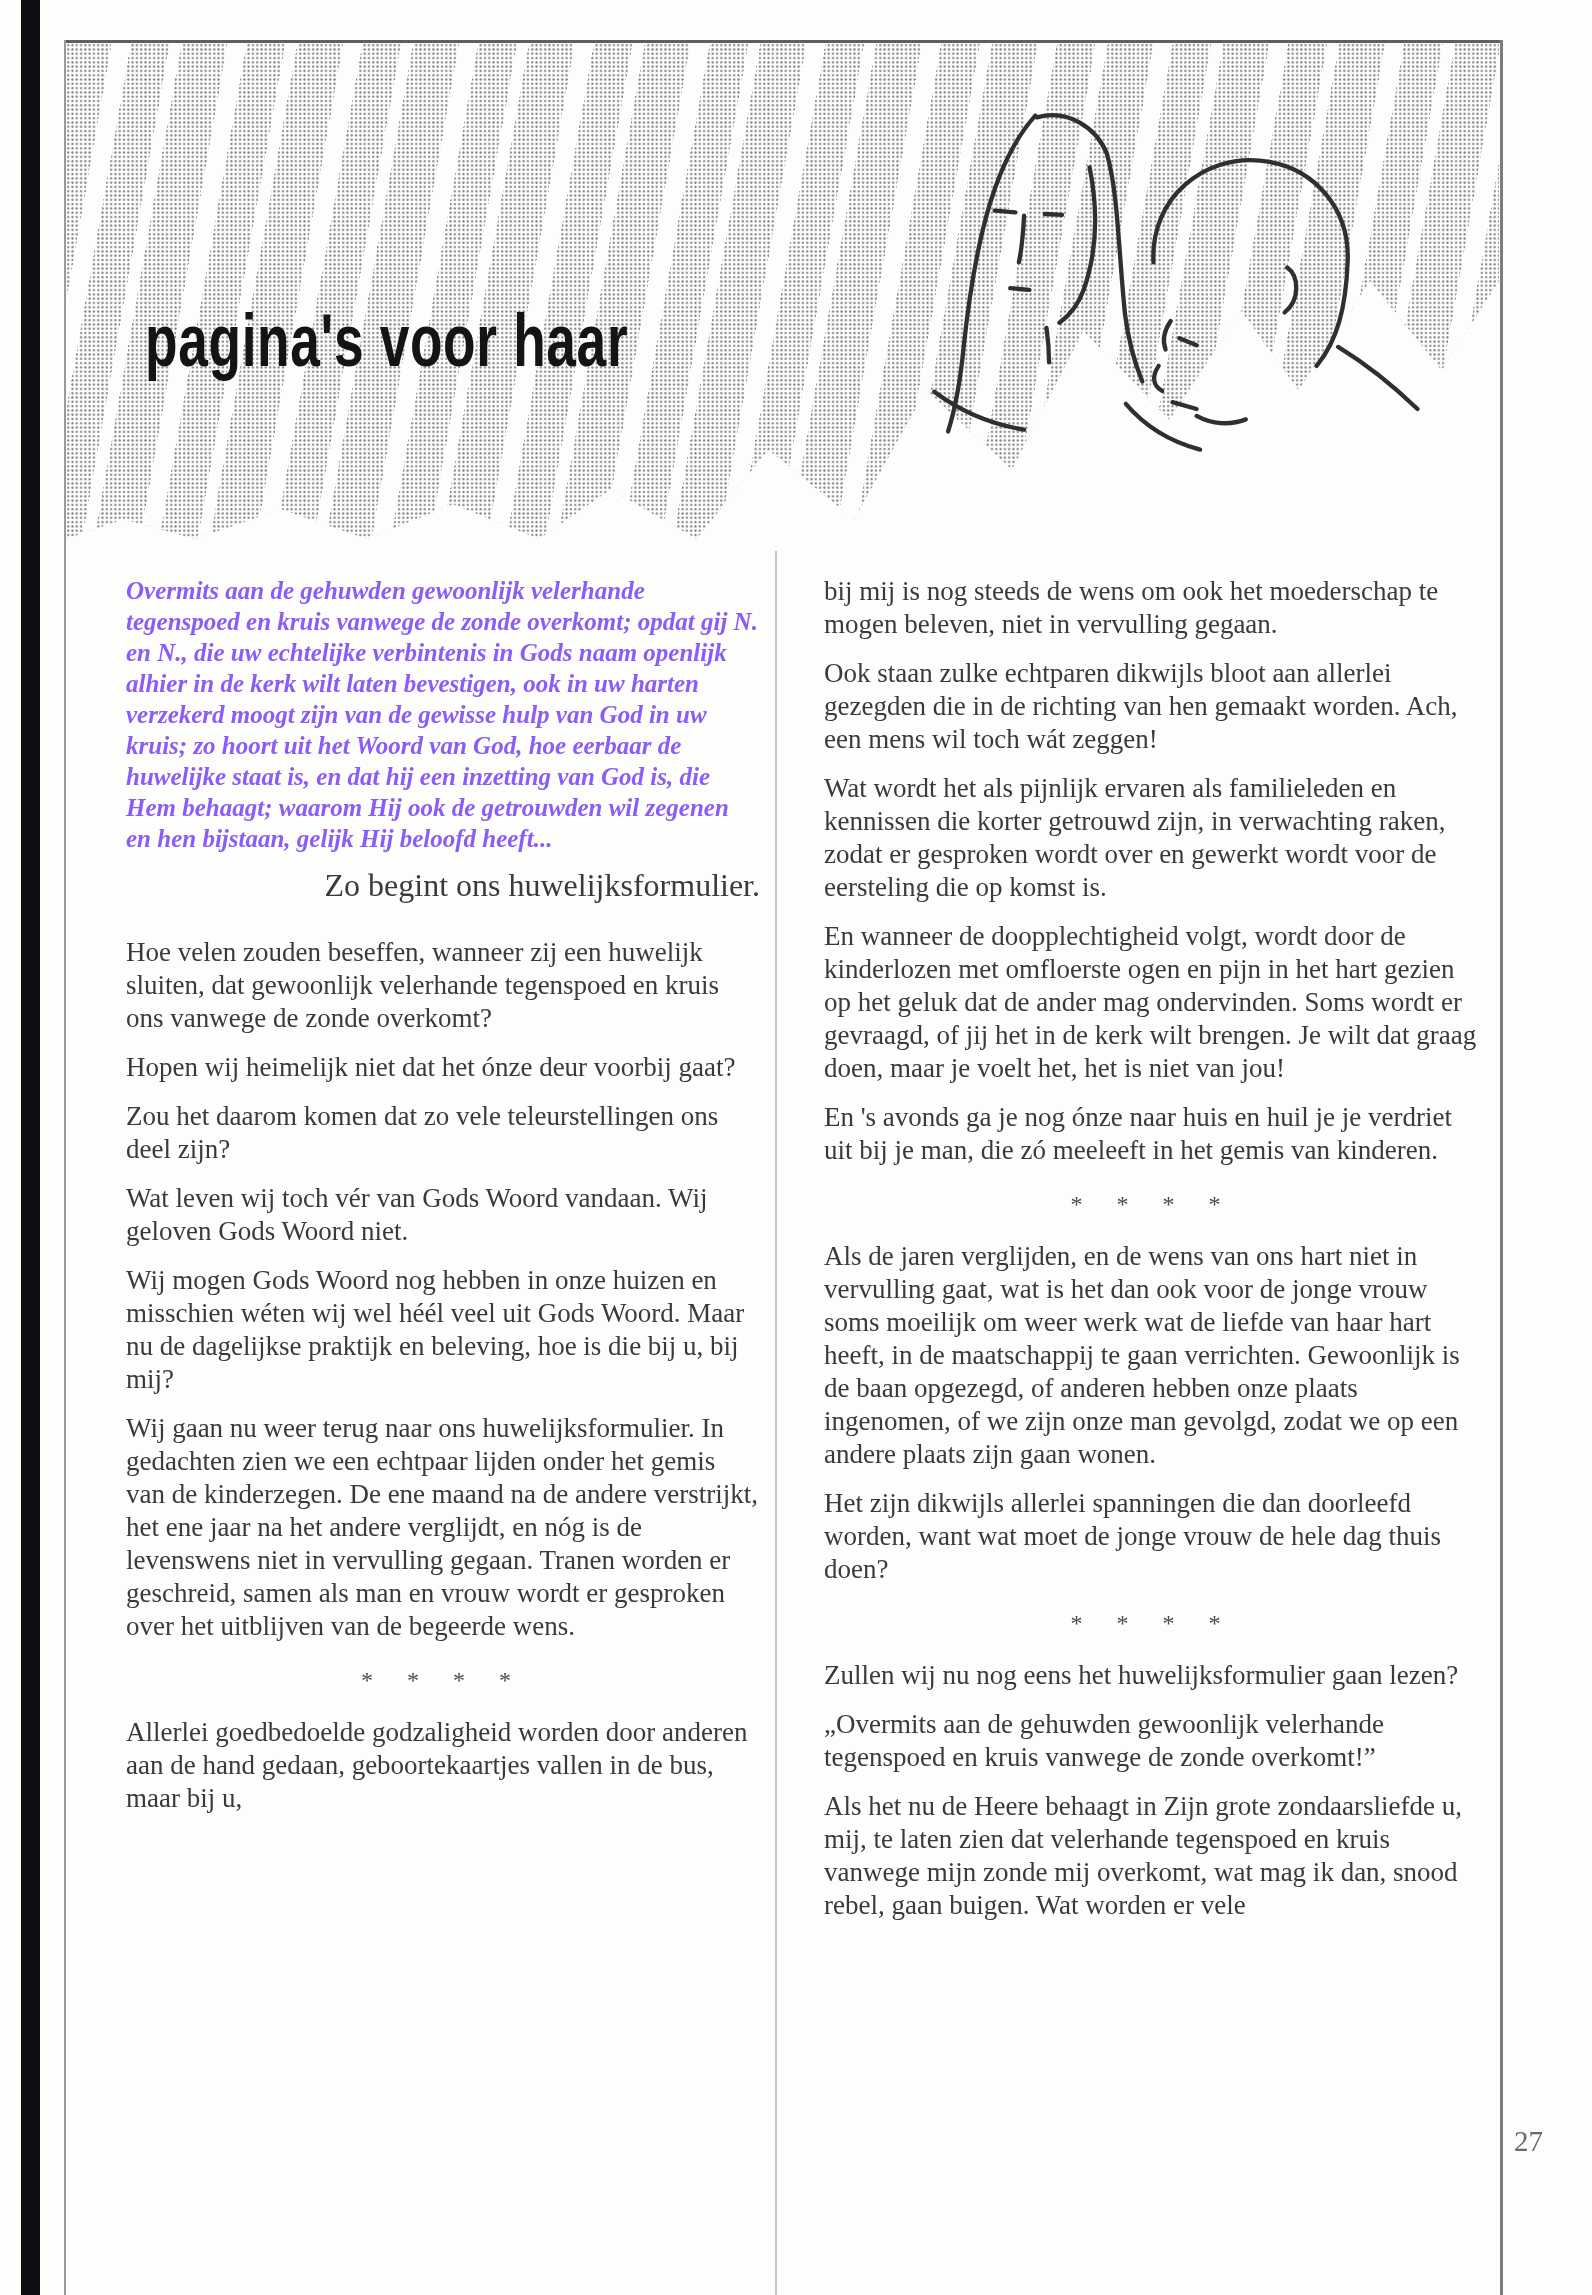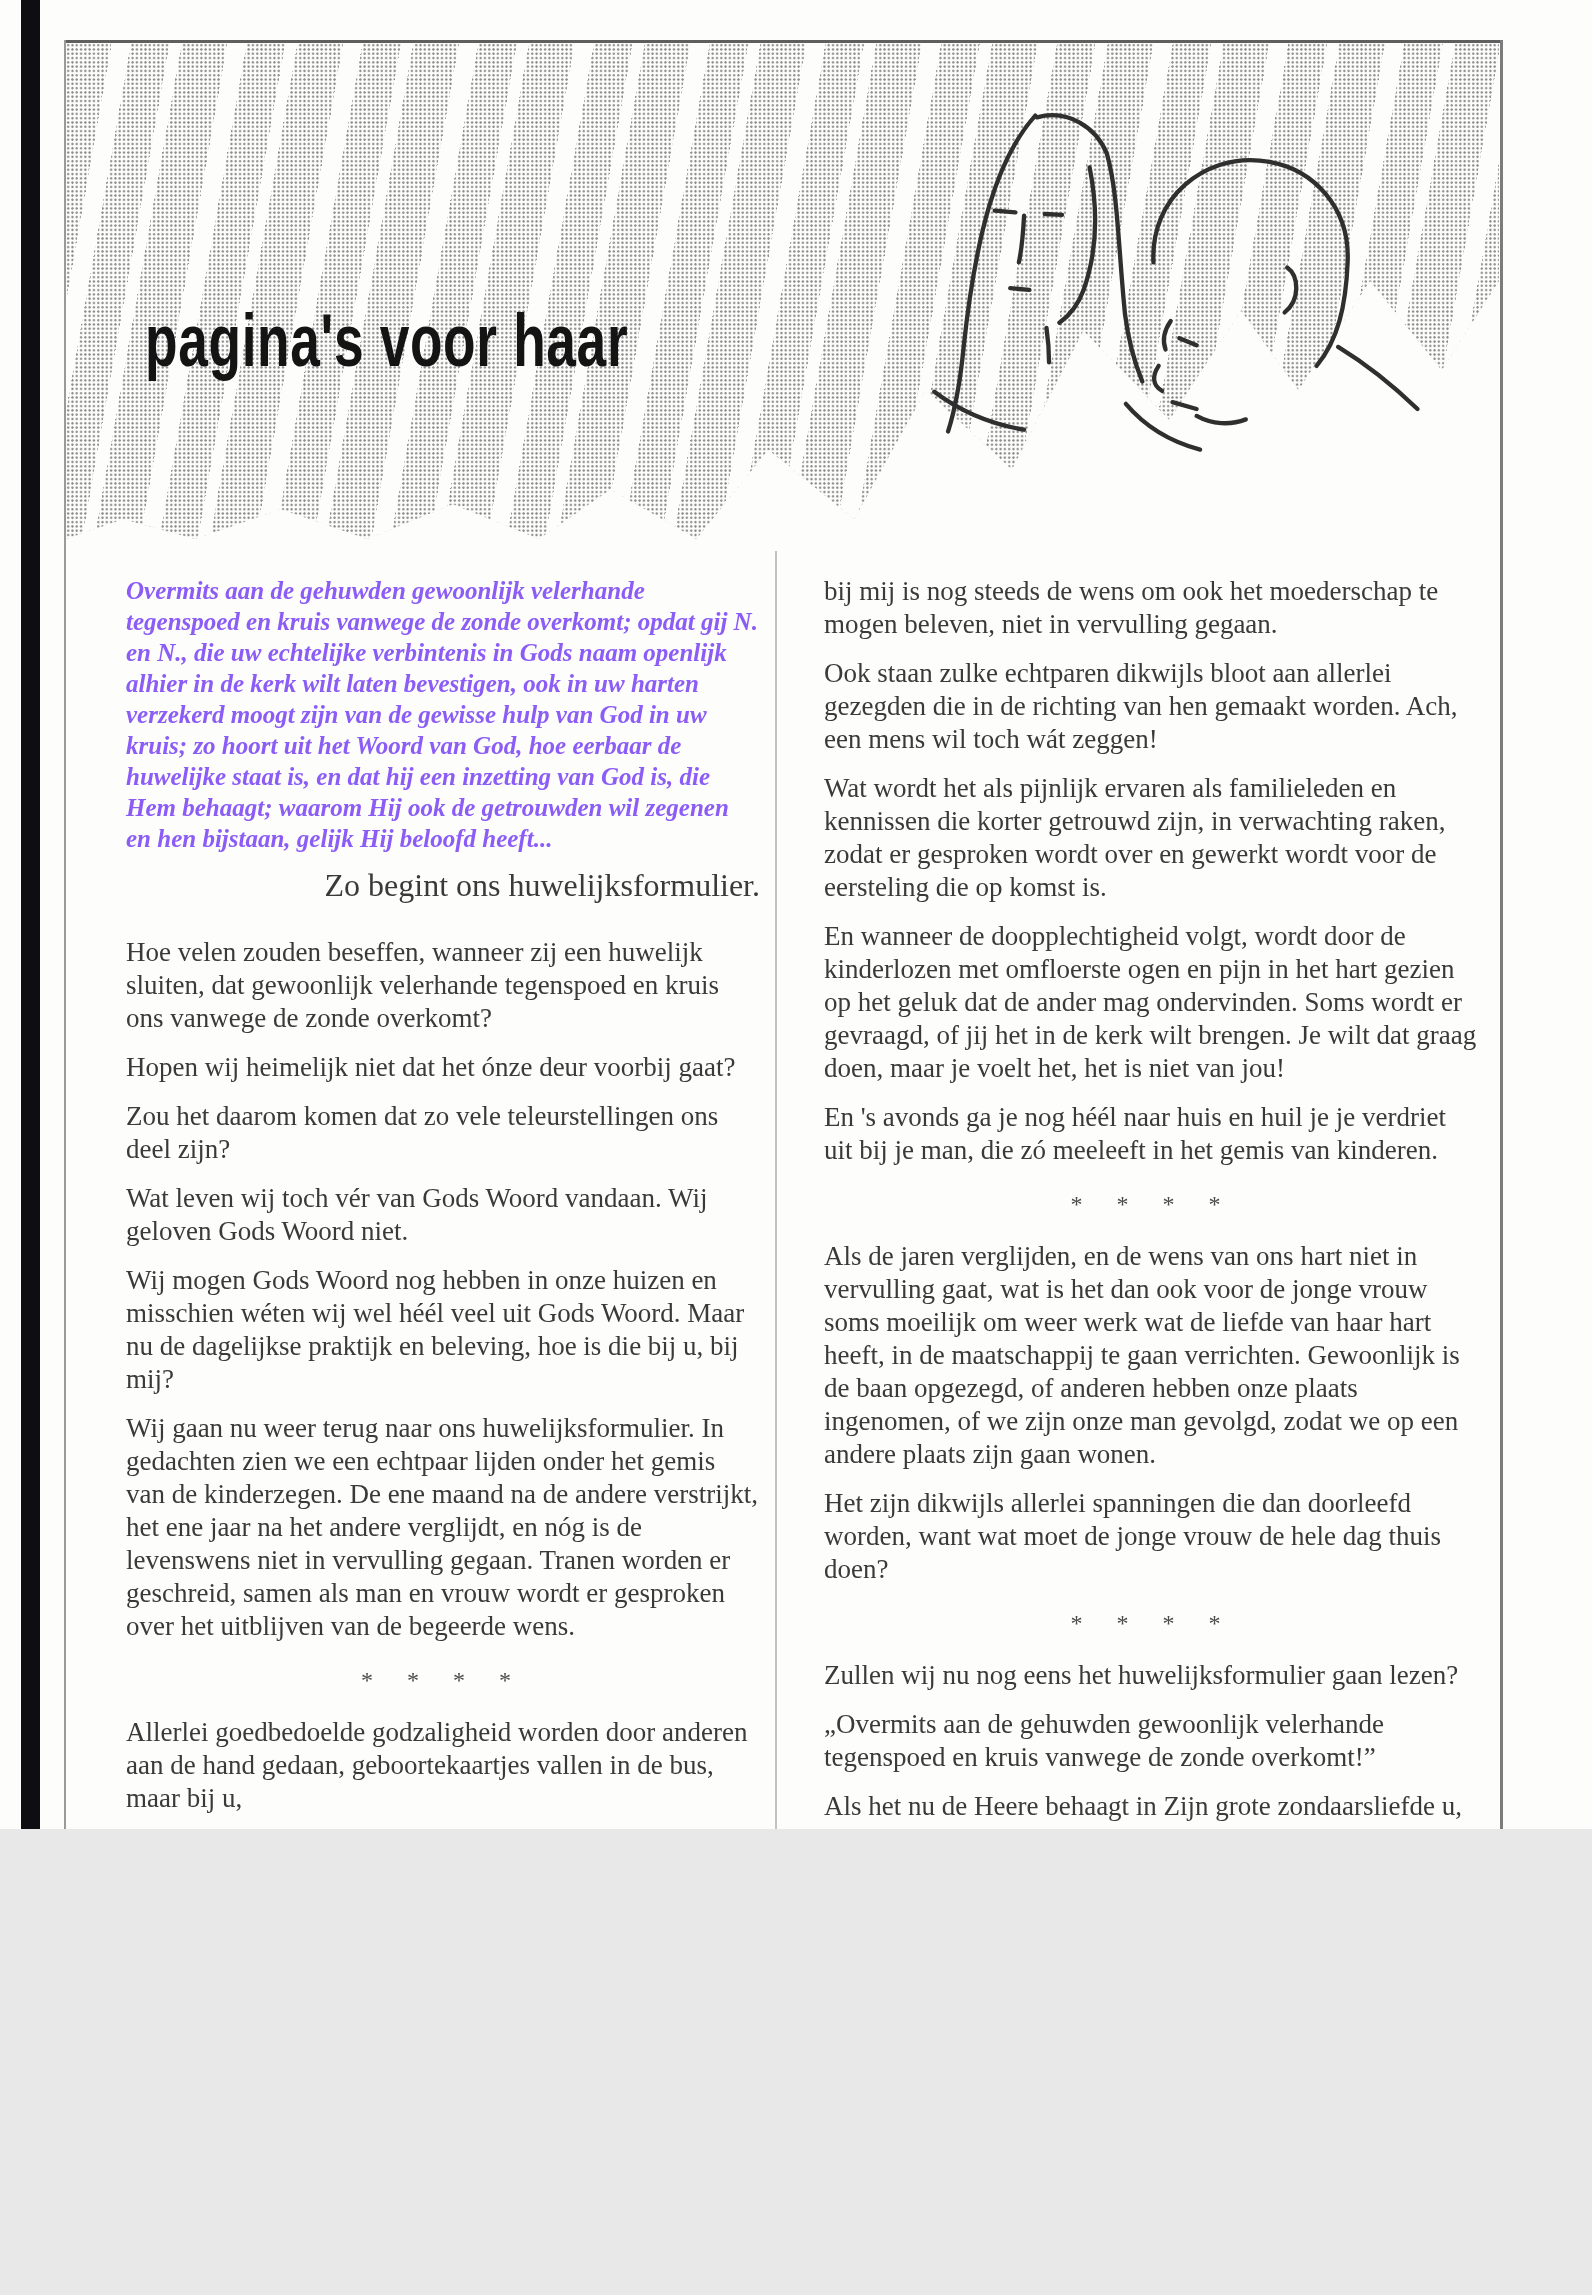--- a/index.html
+++ b/index.html
@@ -1,18 +1,18 @@
 <!DOCTYPE html>
 <html style="font-size:14px"><head>
 <meta charset="utf-8">
 <style>
   html,body{margin:0;padding:0;background:#e8e8e8;}
   .page{
     position:relative;
-    width:1592px;height:1829px;
+    width:1592px;height:2295px;
     background:#fdfdfc;
     overflow:hidden;
     font-family:"Liberation Serif", serif;
     color:#3a3a3a;
   }
   
   .scan-bar{position:absolute;left:21px;top:0;width:19px;height:100%;background:#0d0d12;}
   .frame-left{position:absolute;left:64px;top:40px;width:1.7px;height:2256px;background:#9a9a9a;}
   .frame-top{position:absolute;left:64px;top:40px;width:1438px;height:2.6px;background:#5f5f5f;}
   .frame-right{position:absolute;left:1500px;top:40px;width:2.6px;height:2256px;background:#7c7c7c;}
@@ -131,21 +131,21 @@
     <div class="sep">* * * *</div>
 
     <p class="para">Allerlei goedbedoelde godzaligheid worden door anderen aan de hand gedaan, geboortekaartjes vallen in de bus, maar bij u,</p>
   </div>
 
   <div class="col col-right">
     <p class="para">bij mij is nog steeds de wens om ook het moederschap te mogen beleven, niet in vervulling gegaan.</p>
     <p class="para">Ook staan zulke echtparen dikwijls bloot aan allerlei gezegden die in de richting van hen gemaakt worden. Ach, een mens wil toch wát zeggen!</p>
     <p class="para">Wat wordt het als pijnlijk ervaren als familieleden en kennissen die korter getrouwd zijn, in verwachting raken, zodat er gesproken wordt over en gewerkt wordt voor de eersteling die op komst is.</p>
     <p class="para">En wanneer de doopplechtigheid volgt, wordt door de kinderlozen met omfloerste ogen en pijn in het hart gezien op het geluk dat de ander mag ondervinden. Soms wordt er gevraagd, of jij het in de kerk wilt brengen. Je wilt dat graag doen, maar je voelt het, het is niet van jou!</p>
-    <p class="para">En 's avonds ga je nog héél naar huis en huil je je verdriet uit bij je man, die zó meeleeft in het gemis van kinderen.</p>
+    <p class="para">En 's avonds ga je nog ónze naar huis en huil je je verdriet uit bij je man, die zó meeleeft in het gemis van kinderen.</p>
 
     <div class="sep">* * * *</div>
 
     <p class="para">Als de jaren verglijden, en de wens van ons hart niet in vervulling gaat, wat is het dan ook voor de jonge vrouw soms moeilijk om weer werk wat de liefde van haar hart heeft, in de maatschappij te gaan verrichten. Gewoonlijk is de baan opgezegd, of anderen hebben onze plaats ingenomen, of we zijn onze man gevolgd, zodat we op een andere plaats zijn gaan wonen.</p>
     <p class="para">Het zijn dikwijls allerlei spanningen die dan doorleefd worden, want wat moet de jonge vrouw de hele dag thuis doen?</p>
 
     <div class="sep">* * * *</div>
 
     <p class="para">Zullen wij nu nog eens het huwelijksformulier gaan lezen?</p>
     <p class="para">„Overmits aan de gehuwden gewoonlijk velerhande tegenspoed en kruis vanwege de zonde overkomt!”</p>

